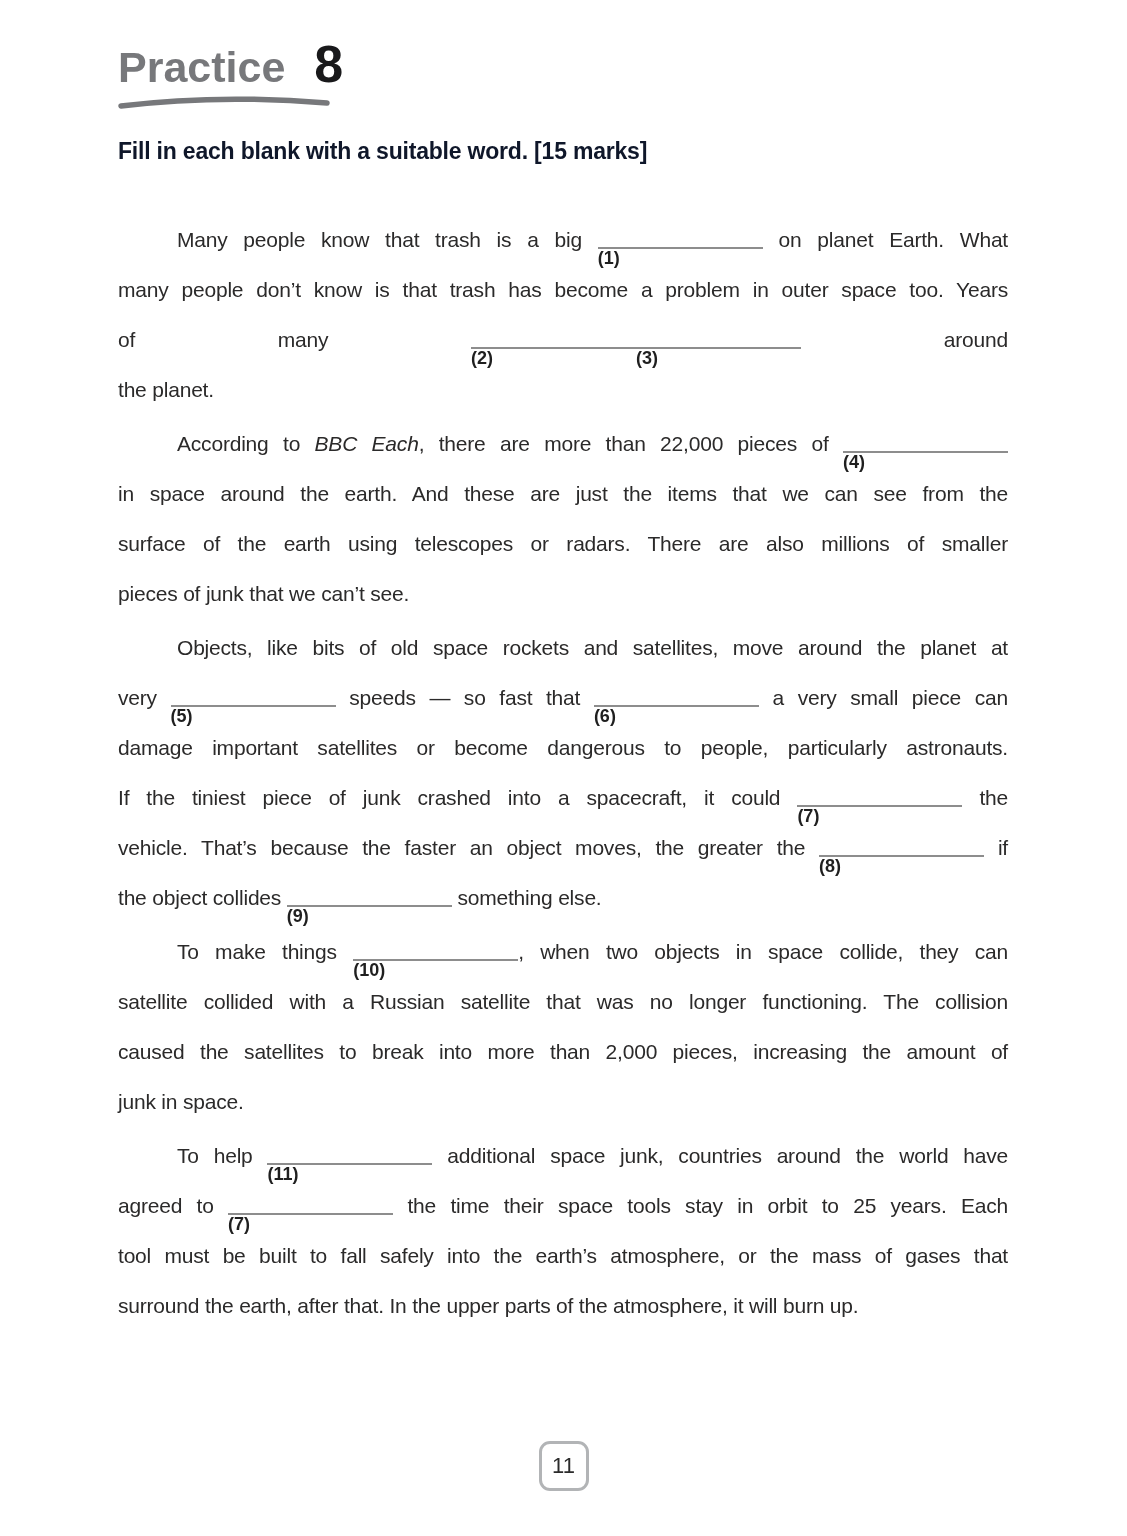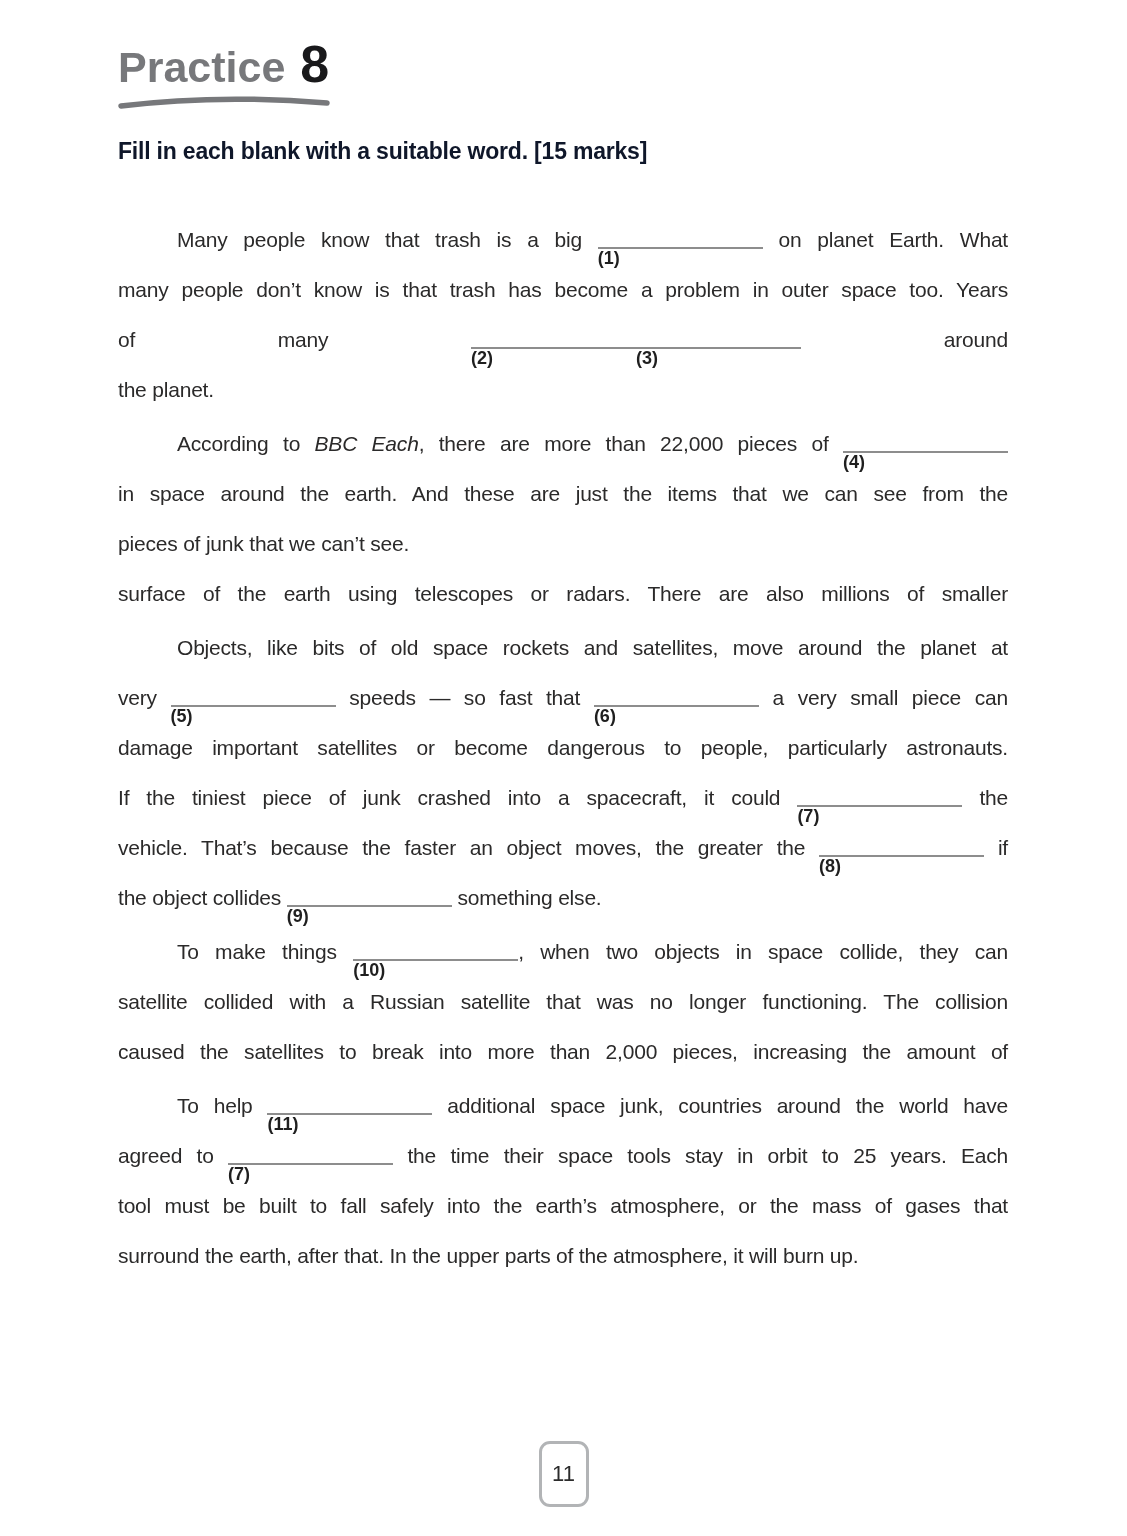--- a/index.html
+++ b/index.html
@@ -8,21 +8,21 @@
     width: 1127px;
     height: 1536px;
     background: #ffffff;
     font-family: "Liberation Sans", sans-serif;
     color: #2b2a2a;
     overflow: hidden;
   }
 
   
   .title-block { position: absolute; left: 118px; top: 40px; }
-  .title-row { display: flex; align-items: baseline; gap: 15px; }
+  .title-row { display: flex; align-items: baseline; gap: 29px; }
   .title-word {
     font-size: 43px; font-weight: bold; color: #77787b; letter-spacing: 0px;
     line-height: 48px;
   }
   .title-num {
     font-size: 52px; font-weight: bold; color: #19191b; line-height: 48px;
   }
   .swoosh { display: block; margin-top: 3px; }
 
   
@@ -56,21 +56,21 @@
   .blank .num {
     position: absolute; top: 100%; left: 0; right: 0; margin-top: 1px;
     text-align: center; text-indent: 0;
     font-weight: bold; font-size: 18px; line-height: 20px; color: #1f1f1f;
     letter-spacing: 0;
   }
 
   
   .page-badge {
     position: absolute; left: 50%; top: 1441px; transform: translateX(-50%);
-    width: 50px; height: 66px; box-sizing: border-box;
+    width: 50px; height: 50px; box-sizing: border-box;
     border: 3px solid #b2b4b6; border-radius: 11px;
     display: flex; align-items: center; justify-content: center;
     background: #ffffff;
   }
   .page-badge span { font-size: 22px; font-weight: 500; color: #2b2b2b; }
 </style>
 </head>
 <body>
 
 <div class="page">
@@ -90,35 +90,36 @@
   <main class="passage">
       <div class="para">
         <div class="line indent"><span>Many people know that trash is a big </span><span class="blank"><span class="num">(1)</span></span><span> on planet Earth. What</span></div>
         <div class="line"><span>many people don’t know is that trash has become a problem in outer space too. Years</span></div>
         <div class="line"><span>of many </span><span class="blank"><span class="num">(2)</span></span><span class="blank"><span class="num">(3)</span></span><span> around</span></div>
         <div class="line last"><span>the planet.</span></div>
       </div>
       <div class="para">
         <div class="line indent"><span>According to </span><span class="italic">BBC Each</span><span>, there are more than 22,000 pieces of </span><span class="blank"><span class="num">(4)</span></span></div>
         <div class="line"><span>in space around the earth. And these are just the items that we can see from the</span></div>
+        <div class="line"><span>surface of the earth using telescopes or radars. There are also millions of smaller</span></div>
         <div class="line last"><span>pieces of junk that we can’t see.</span></div>
-        <div class="line"><span>surface of the earth using telescopes or radars. There are also millions of smaller</span></div>
       </div>
       <div class="para">
         <div class="line indent"><span>Objects, like bits of old space rockets and satellites, move around the planet at</span></div>
         <div class="line"><span>very </span><span class="blank"><span class="num">(5)</span></span><span> speeds — so fast that </span><span class="blank"><span class="num">(6)</span></span><span> a very small piece can</span></div>
         <div class="line"><span>damage important satellites or become dangerous to people, particularly astronauts.</span></div>
         <div class="line"><span>If the tiniest piece of junk crashed into a spacecraft, it could </span><span class="blank"><span class="num">(7)</span></span><span> the</span></div>
         <div class="line"><span>vehicle. That’s because the faster an object moves, the greater the </span><span class="blank"><span class="num">(8)</span></span><span> if</span></div>
         <div class="line last"><span>the object collides </span><span class="blank"><span class="num">(9)</span></span><span> something else.</span></div>
       </div>
       <div class="para">
         <div class="line indent"><span>To make things </span><span class="blank"><span class="num">(10)</span></span><span>, when two objects in space collide, they can</span></div>
         <div class="line"><span>satellite collided with a Russian satellite that was no longer functioning. The collision</span></div>
         <div class="line"><span>caused the satellites to break into more than 2,000 pieces, increasing the amount of</span></div>
+        <div class="line last"><span>junk in space.</span></div>
       </div>
       <div class="para">
         <div class="line indent"><span>To help </span><span class="blank"><span class="num">(11)</span></span><span> additional space junk, countries around the world have</span></div>
         <div class="line"><span>agreed to </span><span class="blank"><span class="num">(7)</span></span><span> the time their space tools stay in orbit to 25 years. Each</span></div>
         <div class="line"><span>tool must be built to fall safely into the earth’s atmosphere, or the mass of gases that</span></div>
         <div class="line last"><span>surround the earth, after that. In the upper parts of the atmosphere, it will burn up.</span></div>
       </div>
     </main>
 
   <div class="page-badge">

